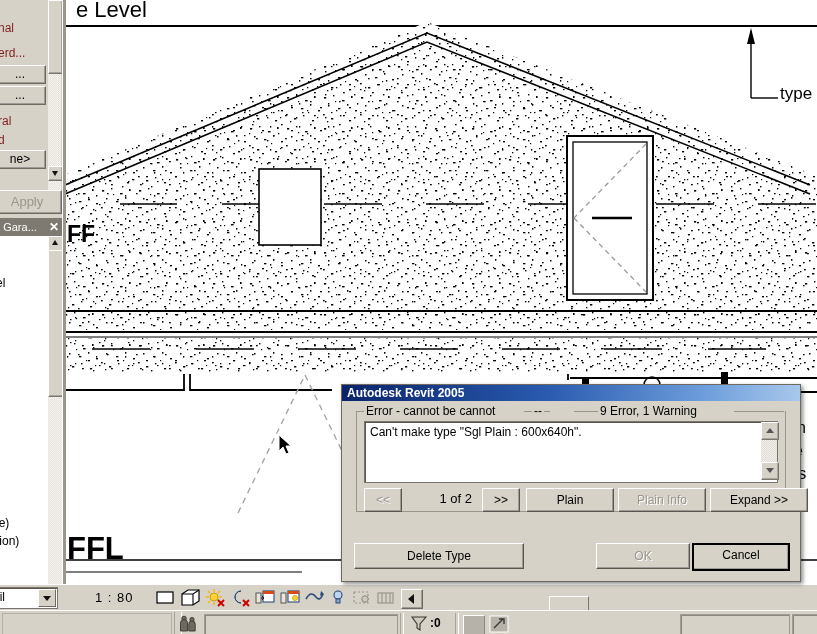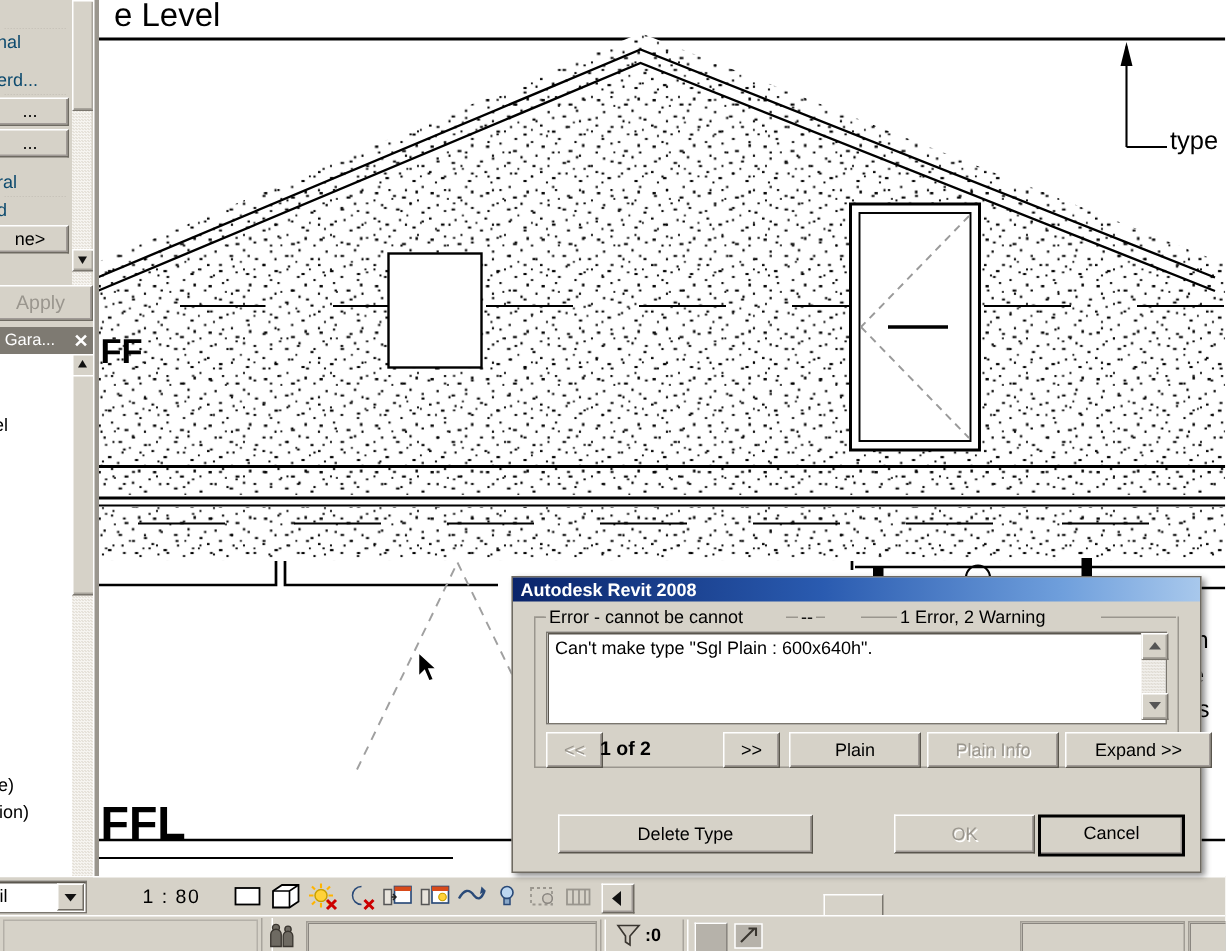--- a/index.html
+++ b/index.html
@@ -6,21 +6,21 @@
   body{
     width:817px;height:634px;overflow:hidden;position:relative;
     font-family:"Liberation Sans", sans-serif;font-size:12px;color:#000;
   }
 
   
   #left-col{position:absolute;left:0;top:0;width:62px;height:610px;background:#d6d2c8;overflow:hidden;}
 
   .props-panel{position:absolute;left:0;top:0;width:62px;height:190px;background:#d6d2c8;
     border-right:1px solid #848078;overflow:hidden;}
-  .prop-row{position:absolute;left:0;width:62px;height:19px;font-size:12px;color:#0c4a6e;
+  .prop-row{position:absolute;left:0;width:62px;height:19px;font-size:12px;color:#7f1d1d;
     white-space:nowrap;overflow:hidden;line-height:19px;}
   .prop-row .dots{position:absolute;left:0;top:0;width:44px;height:19px;
     border-bottom:1px dotted #a09a90;}
   .prop-row .ptxt{position:absolute;left:-2px;top:0;}
   .prop-btn{position:absolute;left:-6px;width:50px;height:17px;background:#d6d2c8;
     border:1px solid #fff;border-right-color:#6e6a62;border-bottom-color:#6e6a62;
     box-shadow:inset -1px -1px 0 #a09a96;font-size:12px;line-height:17px;text-align:center;overflow:hidden;}
   .props-scroll{position:absolute;right:1px;top:0;width:13px;height:190px;
     background:repeating-conic-gradient(#e6e2da 0% 25%, #f6f4f0 0% 50%) 0 0/2px 2px;}
   .props-scroll .thumb{position:absolute;left:0;top:0;width:13px;height:72px;background:#d6d2c8;
@@ -452,50 +452,50 @@
     <rect x="1" y="1" width="18" height="16" fill="#b6b2aa" stroke="#fff" stroke-width="1"></rect>
     <path d="M 5 13 L 14 4 M 10 4 L 15 4 L 15 9" stroke="#3a3630" stroke-width="1.4" fill="none"></path>
   </svg>
 
   <div id="mm-blank"></div>
   <div id="mm-last"></div>
 </div>
 
 <div id="dialog">
   <div id="dlg-title">
-    <span class="t">Autodesk Revit 2008</span>
+    <span class="t">Autodesk Revit 2005</span>
   </div>
 
   <div id="dlg-group"></div>
   <div class="grp-seg" style="left:14px;width:8px;"></div>
   <div class="grp-seg" style="left:182px;width:26px;"></div>
   <div class="grp-seg" style="left:232px;width:24px;"></div>
   <div class="grp-seg" style="left:392px;width:50px;"></div>
 
   <div class="grp-lbl" style="left:22px;">Error - cannot be cannot</div>
   <div class="grp-lbl" style="left:190px;">--</div>
-  <div class="grp-lbl" style="left:256px;">1 Error, 2 Warning</div>
+  <div class="grp-lbl" style="left:256px;">9 Error, 1 Warning</div>
 
   <div id="msgbox">
     <div id="msgtext">Can't make type "Sgl Plain : 600x640h".</div>
     <div id="msg-sb">
       <div class="sba" style="top:0;">
         <i style="border-bottom:5px solid #555;top:5px;"></i>
       </div>
       <div class="sba" style="bottom:0;">
         <i style="border-top:5px solid #555;top:5px;"></i>
       </div>
     </div>
   </div>
 
   <div class="dbtn sm disabled" style="left:22px;top:103px;width:36px;">&lt;&lt;</div>
-  <div style="position:absolute;left:58px;top:103px;width:72px;height:22px;line-height:22px;text-align:left;font-size:13px;font-weight:bold;">1 of 2</div>
+  <div style="position:absolute;left:58px;top:103px;width:72px;height:22px;line-height:22px;text-align:right;font-size:13px;font-weight:normal;">1 of 2</div>
   <div class="dbtn sm" style="left:140px;top:103px;width:36px;">&gt;&gt;</div>
   <div class="dbtn sm" style="left:184px;top:103px;width:86px;">Plain</div>
   <div class="dbtn sm disabled" style="left:276px;top:103px;width:86px;">Plain Info</div>
   <div class="dbtn sm" style="left:368px;top:103px;width:96px;">Expand &gt;&gt;</div>
 
-  <div class="dbtn" style="left:12px;top:158px;width:168px;height:24px;line-height:24px;margin-left:18px;">Delete Type</div>
+  <div class="dbtn" style="left:12px;top:158px;width:168px;height:24px;line-height:24px;">Delete Type</div>
   <div class="dbtn focus" style="left:350px;top:158px;width:94px;height:24px;">
     <span>Cancel</span>
   </div>
   <div class="dbtn disabled" style="left:254px;top:158px;width:92px;height:24px;line-height:24px;">OK</div>
 </div>
 
 </body></html>

